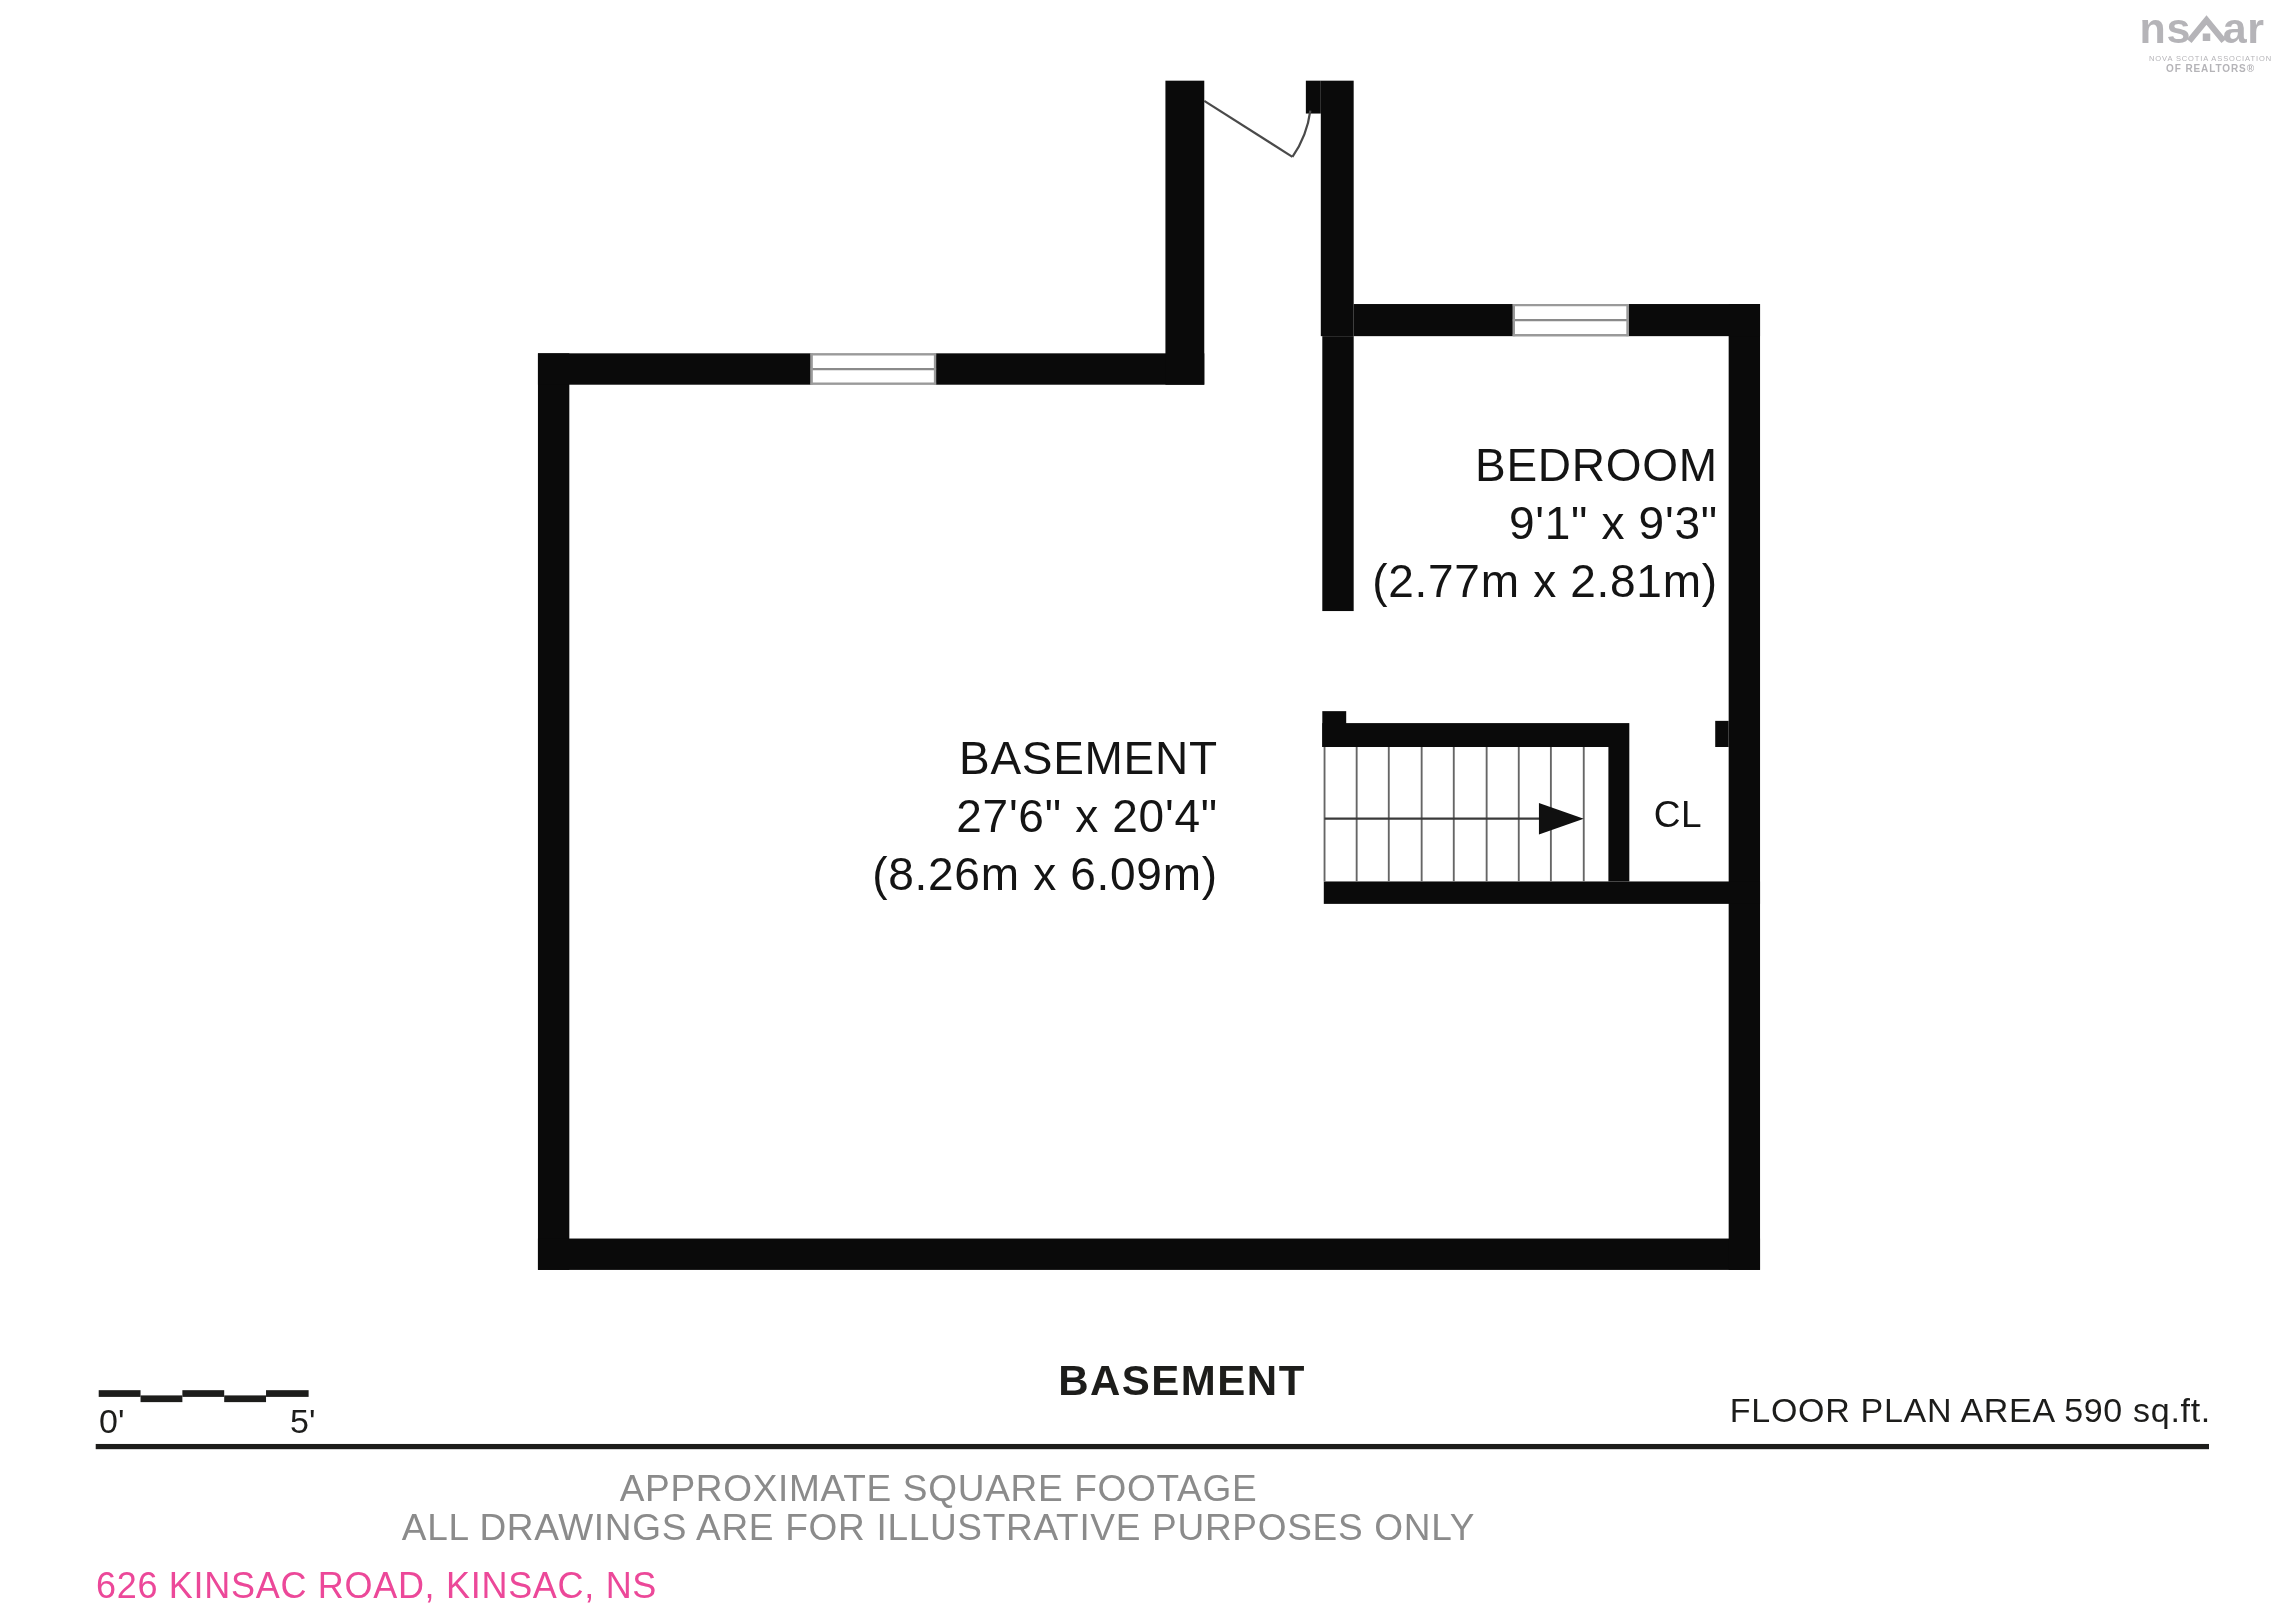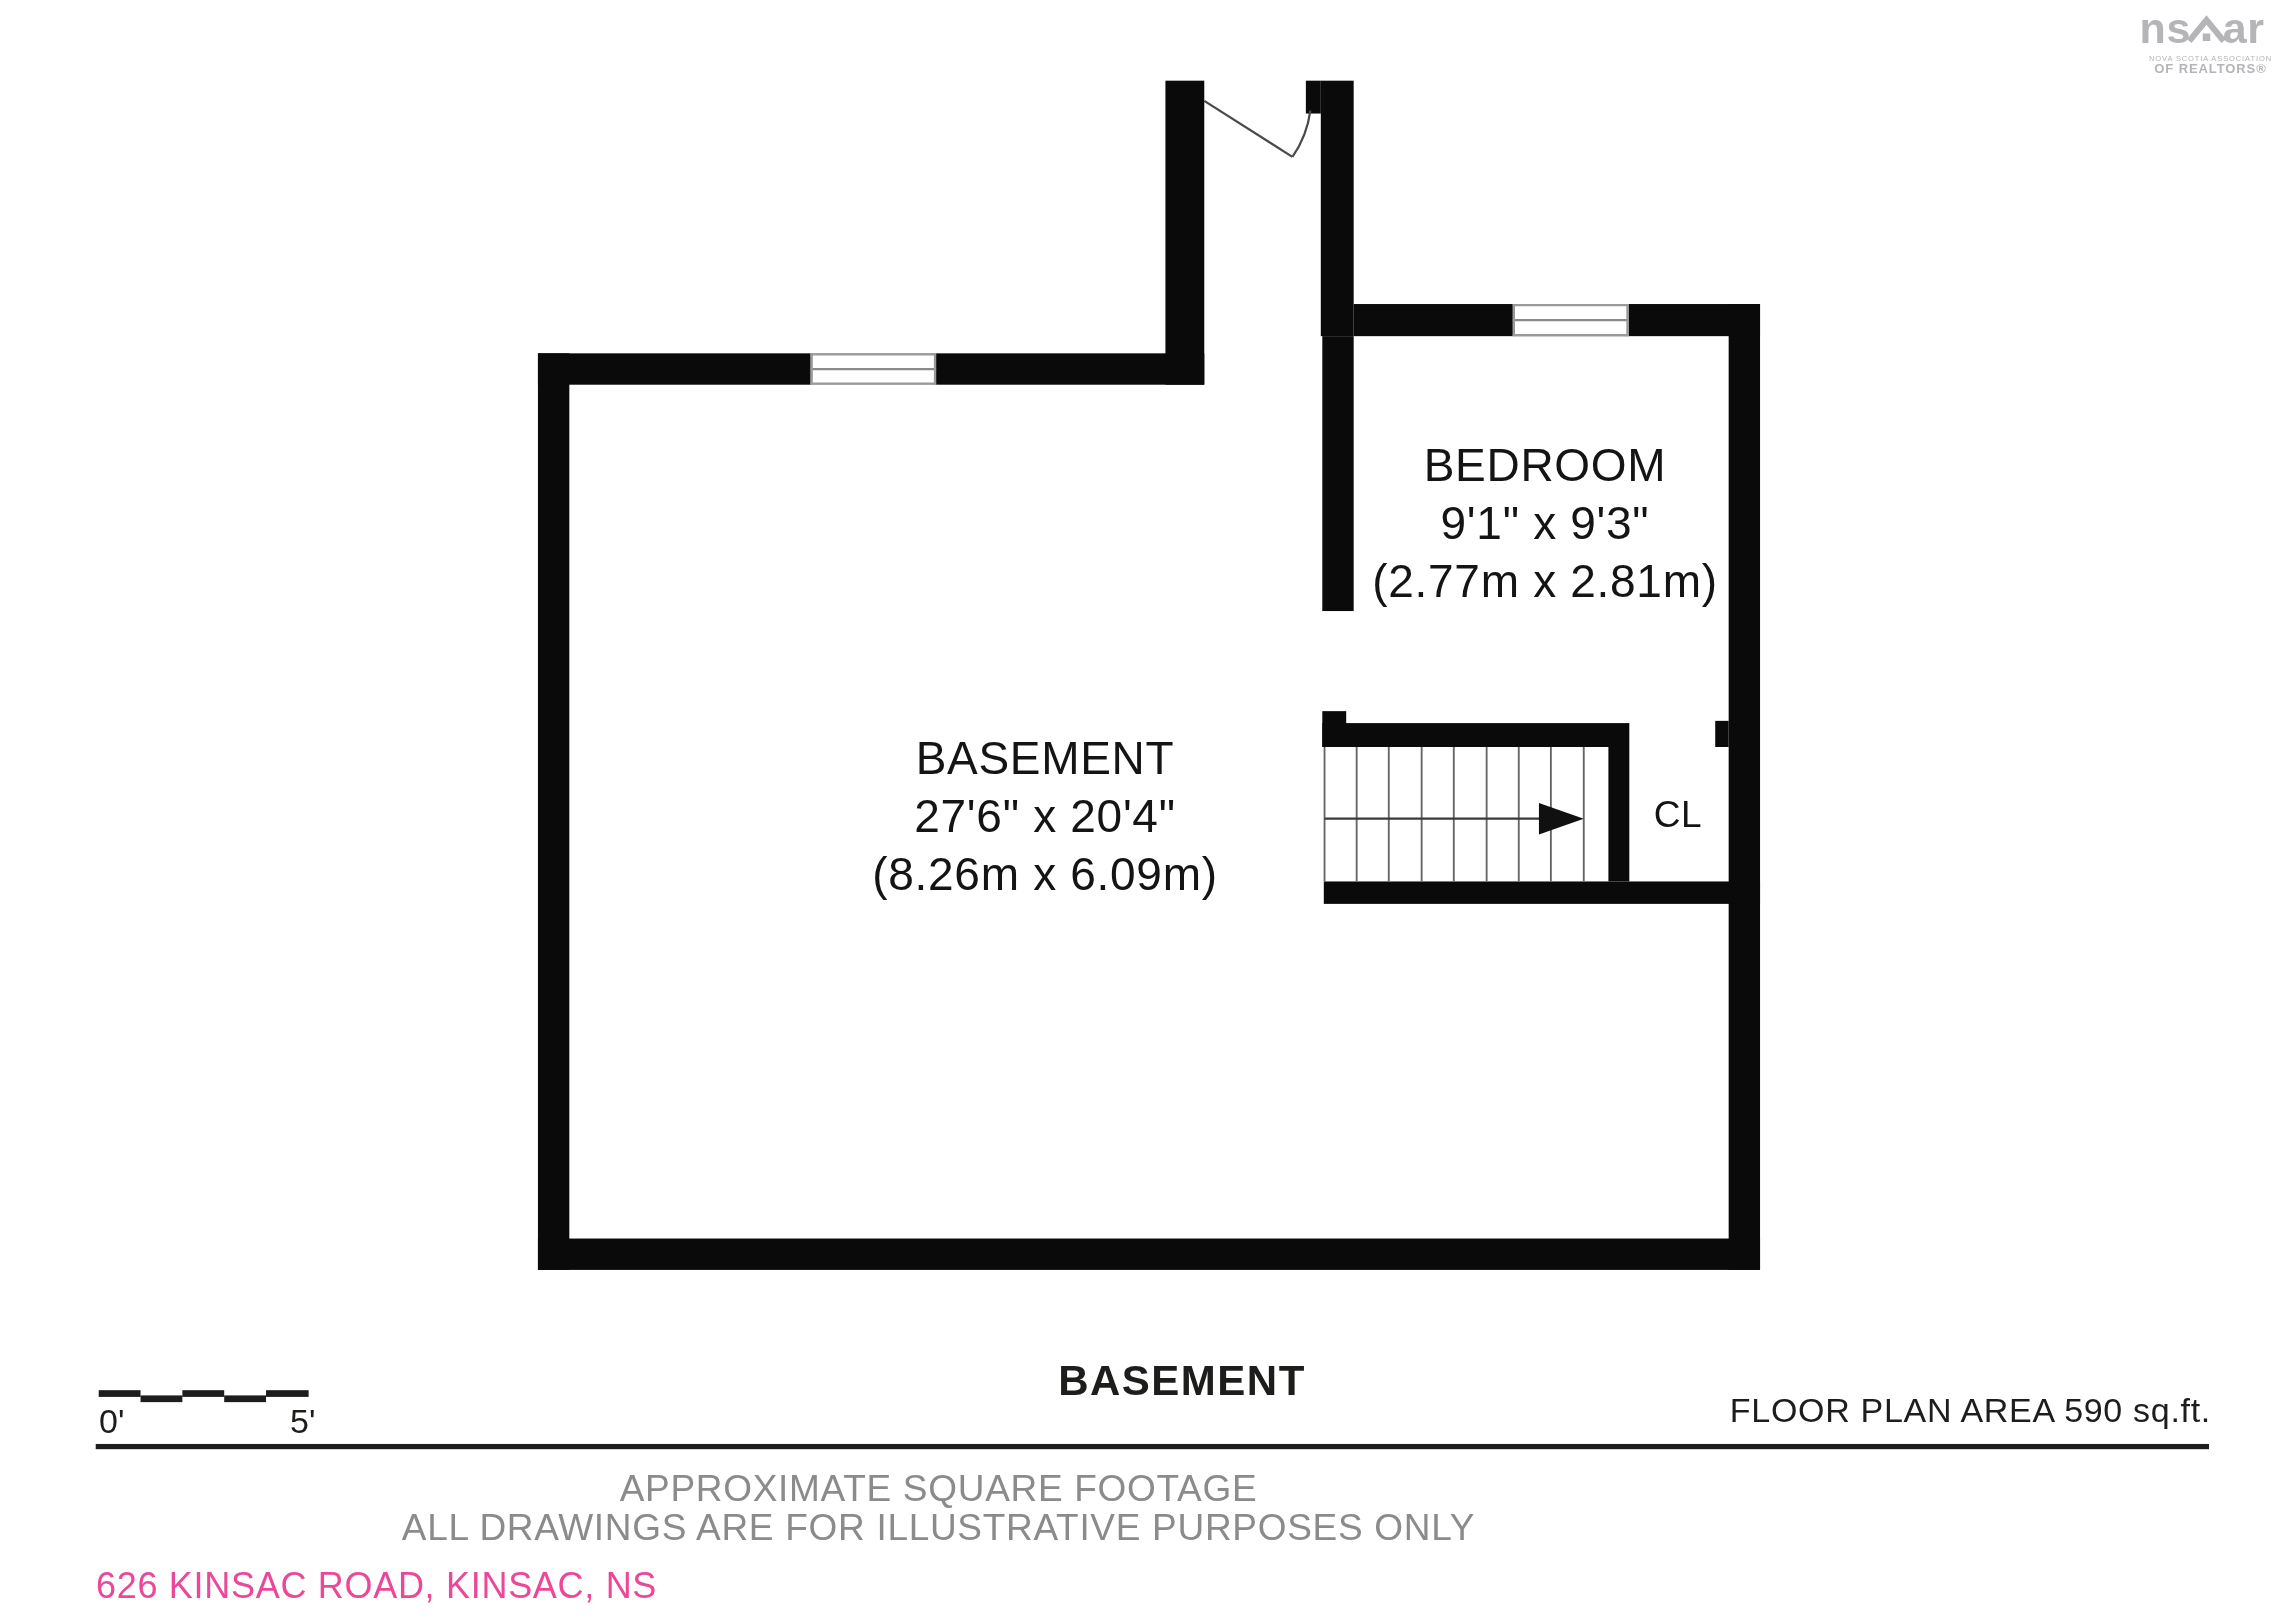--- a/index.html
+++ b/index.html
@@ -1,35 +1,35 @@
 <!DOCTYPE html>
 <html style="font-size:12px"><head>
 <meta charset="utf-8">
 <style>
   html,body{margin:0;padding:0;background:#ffffff;}
   #page{position:relative;width:2295px;height:1621px;background:#ffffff;overflow:hidden;
         font-family:"Liberation Sans",sans-serif;}
   #plan-svg{position:absolute;left:0;top:0;}
   .label{position:absolute;white-space:nowrap;color:#1d1d1b;}
-  .room-label{transform:translateX(-50%);text-align:center;font-size:46px;line-height:58px;
+  .room-label{transform:translateX(-50%);text-align:right;font-size:46px;line-height:58px;
               letter-spacing:0.7px;color:#141414;}
   .cl-label{font-size:37px;letter-spacing:0.7px;color:#141414;transform:translateX(-50%);}
   .floor-title{transform:translateX(-50%);font-size:42px;font-weight:bold;letter-spacing:1.5px;color:#1d1d1b;}
   .area-label{right:84px;top:1391px;font-size:34px;letter-spacing:0.7px;color:#1d1d1b;}
   .scale-label{font-size:34px;color:#1d1d1b;}
   .disclaimer{position:absolute;left:0;top:1469px;width:1877px;text-align:center;
               font-size:37px;line-height:39px;letter-spacing:0.7px;color:#8b8b8b;}
   .address{left:96px;top:1565px;font-size:36px;letter-spacing:0.7px;color:#ec4899;}
   
   #logo{position:absolute;right:13.5px;top:6px;width:142px;text-align:center;color:#b5b4b8;}
   #logo .logo-main{display:flex;align-items:flex-end;justify-content:flex-start;
                    font-size:43px;font-weight:bold;line-height:45px;letter-spacing:0.7px;}
   #logo .logo-main svg{margin:0 -3.7px 4.5px -3.7px;}
   #logo .logo-sub{font-size:7.5px;letter-spacing:0.9px;line-height:9.7px;margin-top:3px;}
-  #logo .logo-sub2{font-size:13px;font-weight:bold;letter-spacing:0.9px;line-height:9px;}
+  #logo .logo-sub2{font-size:10px;font-weight:bold;letter-spacing:0.9px;line-height:9px;}
 </style>
 </head>
 <body>
 
 <div id="page">
 
   <svg id="plan-svg" width="2295" height="1621" viewBox="0 0 3072 2170">
 
     <g fill="#0a0a0a">
 

